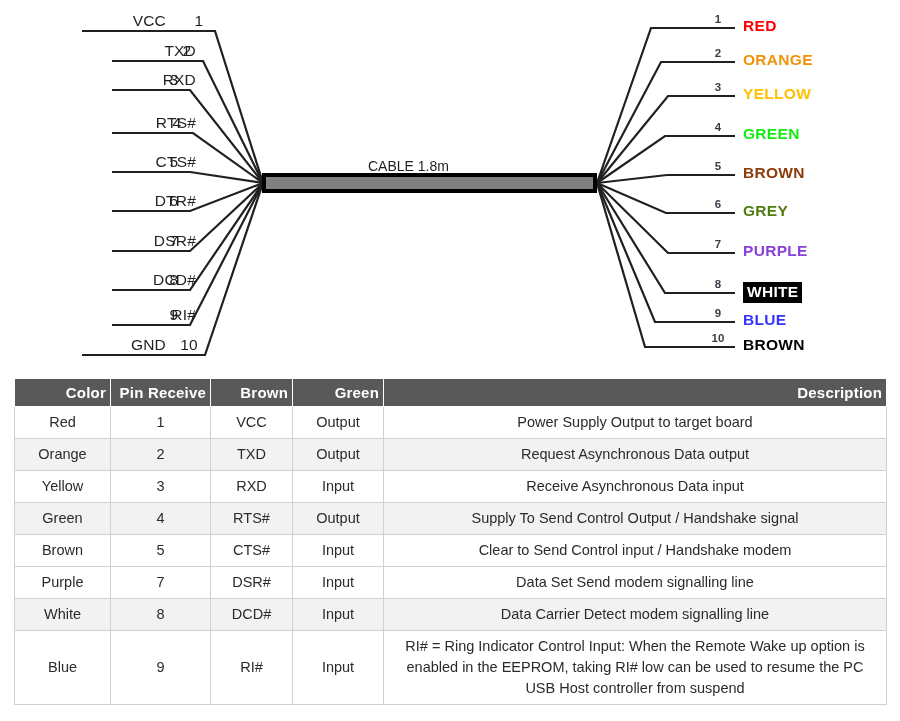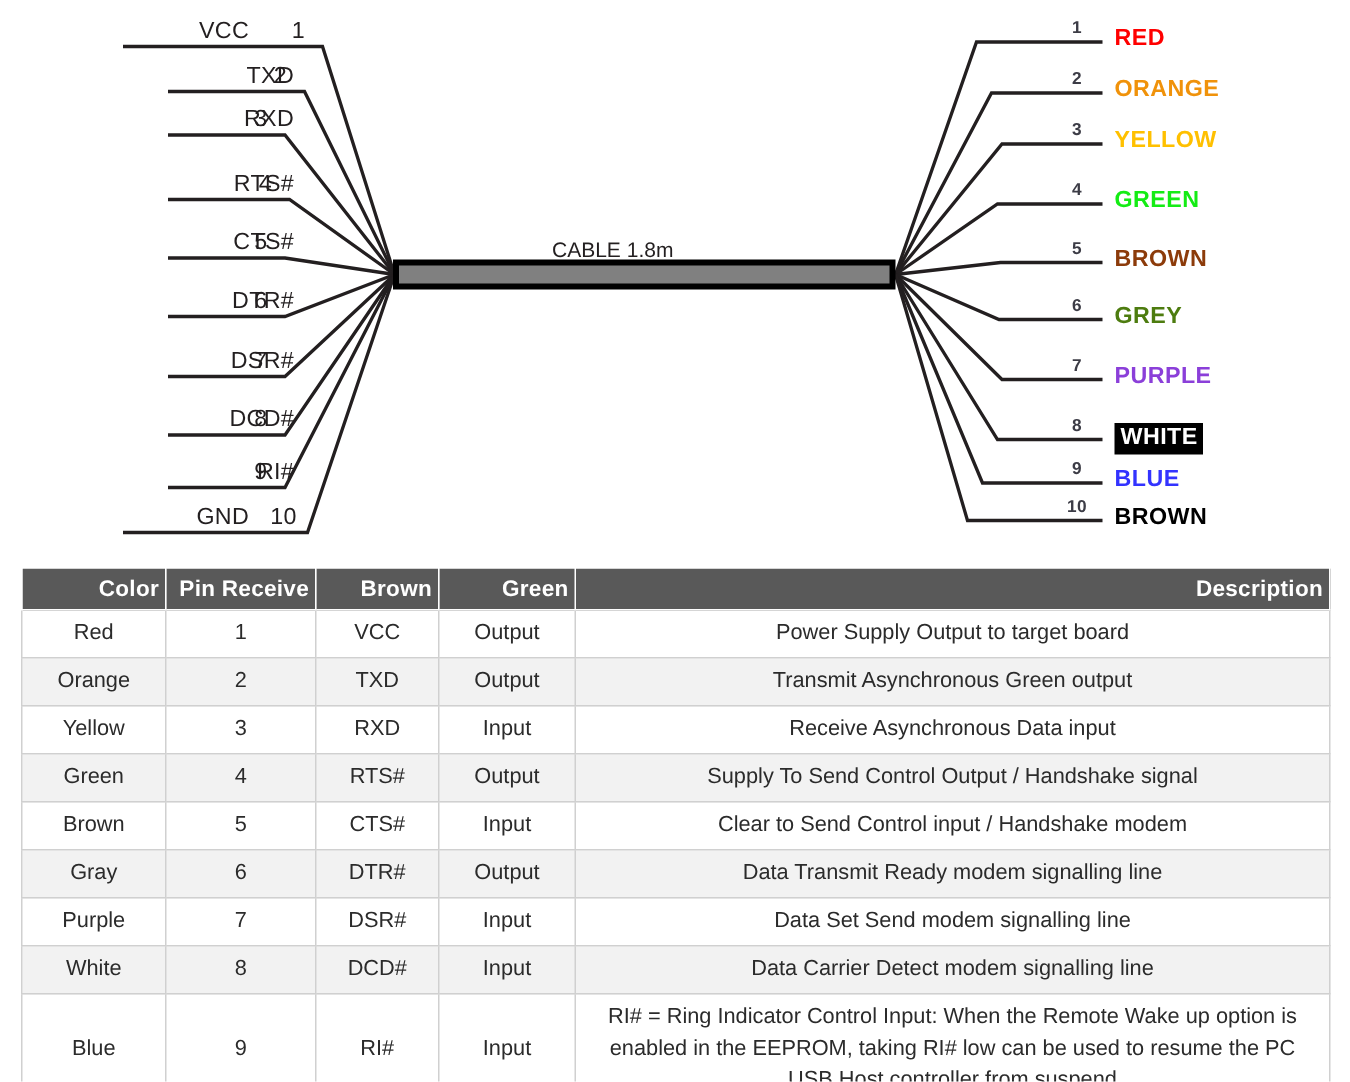--- a/index.html
+++ b/index.html
@@ -217,21 +217,21 @@
           <td>1</td>
           <td>VCC</td>
           <td>Output</td>
           <td>Power Supply Output to target board</td>
         </tr>
         <tr class="alt">
           <td>Orange</td>
           <td>2</td>
           <td>TXD</td>
           <td>Output</td>
-          <td>Transmit Asynchronous Green output</td>
+          <td>Request Asynchronous Data output</td>
         </tr>
         <tr>
           <td>Yellow</td>
           <td>3</td>
           <td>RXD</td>
           <td>Input</td>
           <td>Receive Asynchronous Data input</td>
         </tr>
         <tr class="alt">
           <td>Green</td>
@@ -240,27 +240,20 @@
           <td>Output</td>
           <td>Supply To Send Control Output / Handshake signal</td>
         </tr>
         <tr>
           <td>Brown</td>
           <td>5</td>
           <td>CTS#</td>
           <td>Input</td>
           <td>Clear to Send Control input / Handshake modem</td>
         </tr>
-        <tr class="alt">
-          <td>Gray</td>
-          <td>6</td>
-          <td>DTR#</td>
-          <td>Output</td>
-          <td>Data Transmit Ready modem signalling line</td>
-        </tr>
         <tr>
           <td>Purple</td>
           <td>7</td>
           <td>DSR#</td>
           <td>Input</td>
           <td>Data Set Send modem signalling line</td>
         </tr>
         <tr class="alt">
           <td>White</td>
           <td>8</td>

